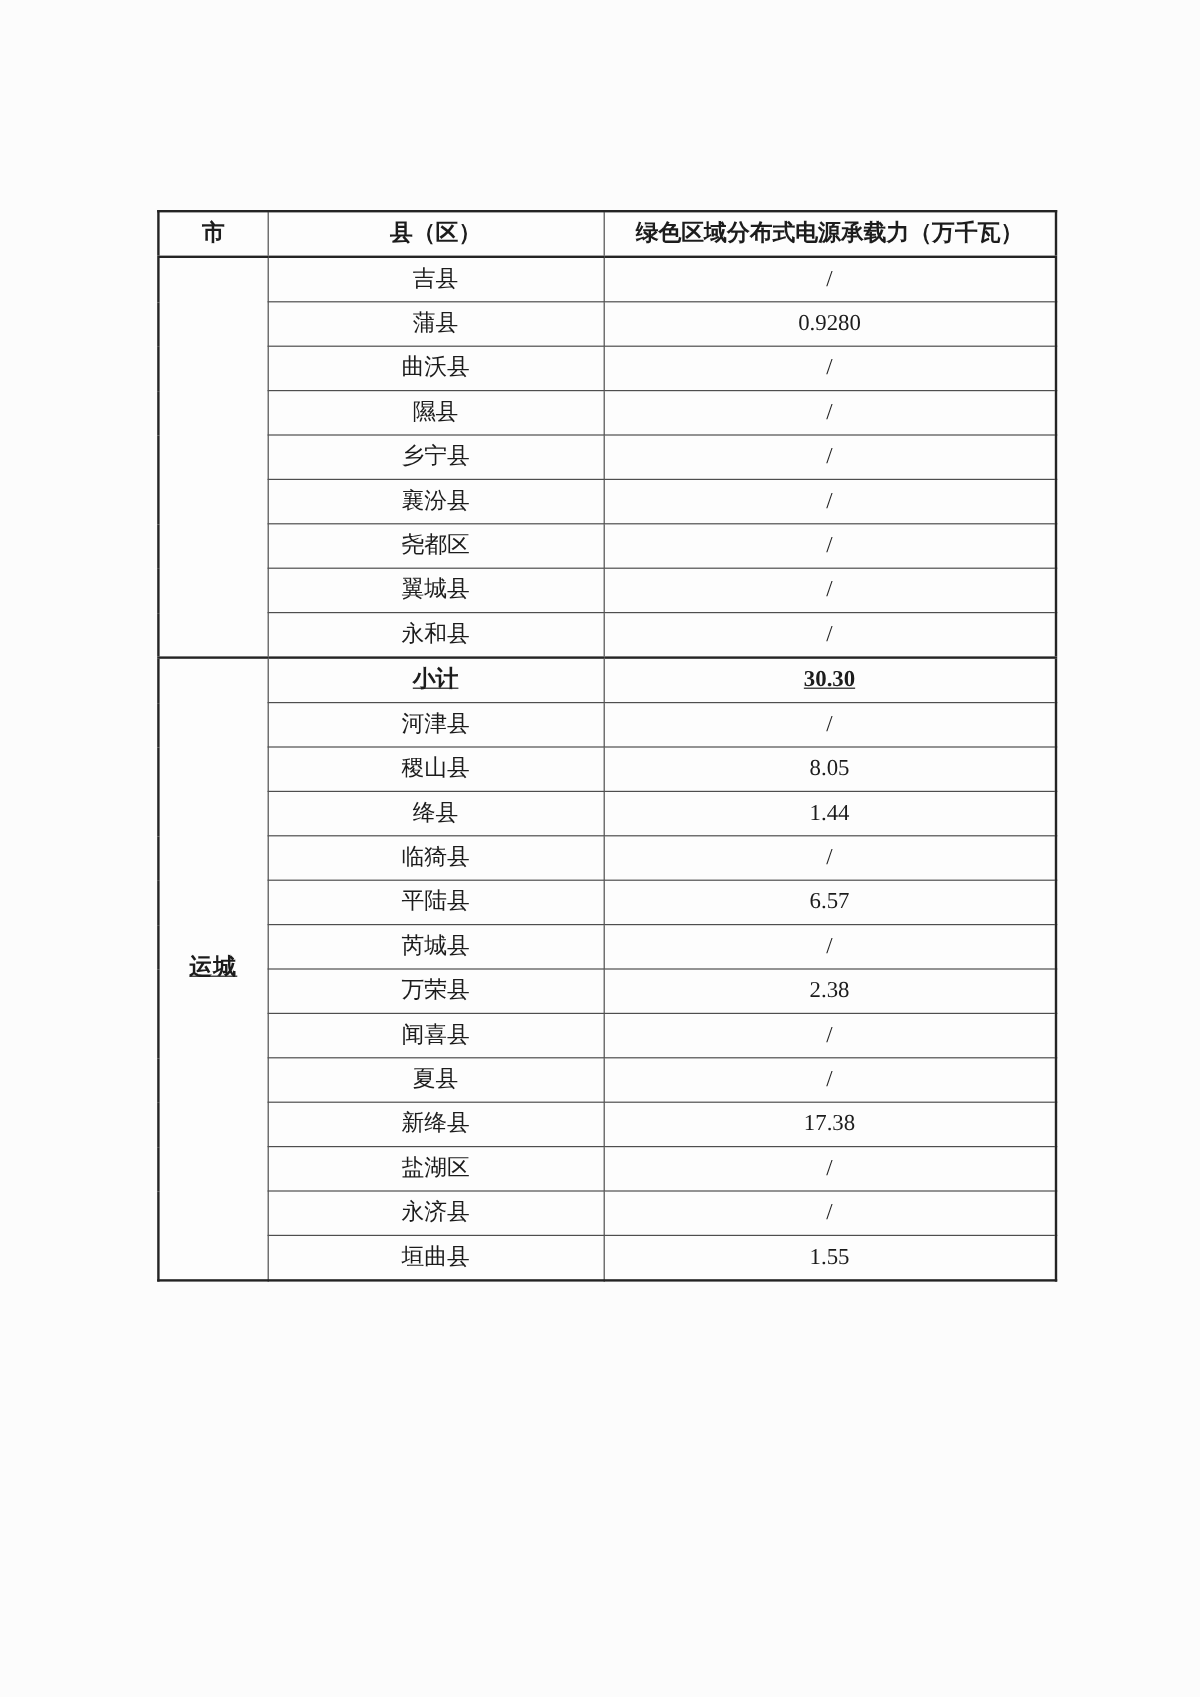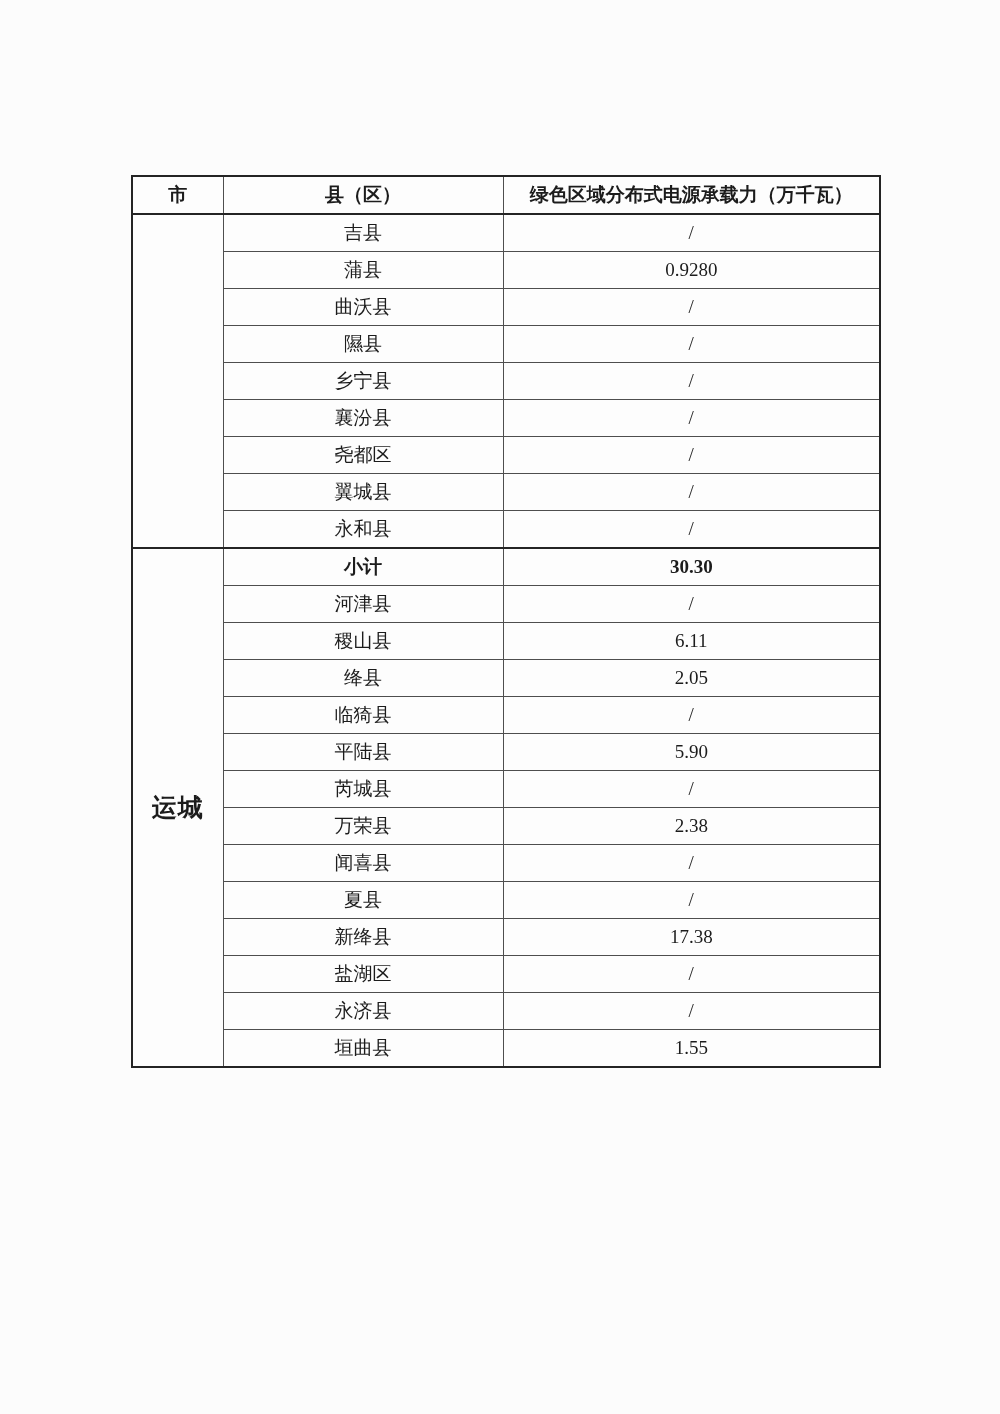--- a/index.html
+++ b/index.html
@@ -51,23 +51,24 @@
   table.capacity-table tbody td {
     height: 36px;
     font-weight: normal;
   }
   
   table.capacity-table tr.group-start td {
     border-top: 2px solid #242424;
   }
   table.capacity-table tr.bold-row td {
     font-weight: bold;
+    text-decoration: underline;
   }
   table.capacity-table td.city-cell {
-    font-size: 25px;
+    font-size: 19px;
     letter-spacing: 1px;
   }
 </style>
 </head>
 <body>
 
 <div class="page">
   <table class="capacity-table">
     <colgroup>
       <col style="width:91px">
@@ -123,33 +124,33 @@
           <td class="city-cell" rowspan="14">运城</td>
           <td>小计</td>
           <td>30.30</td>
         </tr>
         <tr>
           <td>河津县</td>
           <td>/</td>
         </tr>
         <tr>
           <td>稷山县</td>
-          <td>6.11</td>
+          <td>8.05</td>
         </tr>
         <tr>
           <td>绛县</td>
-          <td>2.05</td>
+          <td>1.44</td>
         </tr>
         <tr>
           <td>临猗县</td>
           <td>/</td>
         </tr>
         <tr>
           <td>平陆县</td>
-          <td>5.90</td>
+          <td>6.57</td>
         </tr>
         <tr>
           <td>芮城县</td>
           <td>/</td>
         </tr>
         <tr>
           <td>万荣县</td>
           <td>2.38</td>
         </tr>
         <tr>

